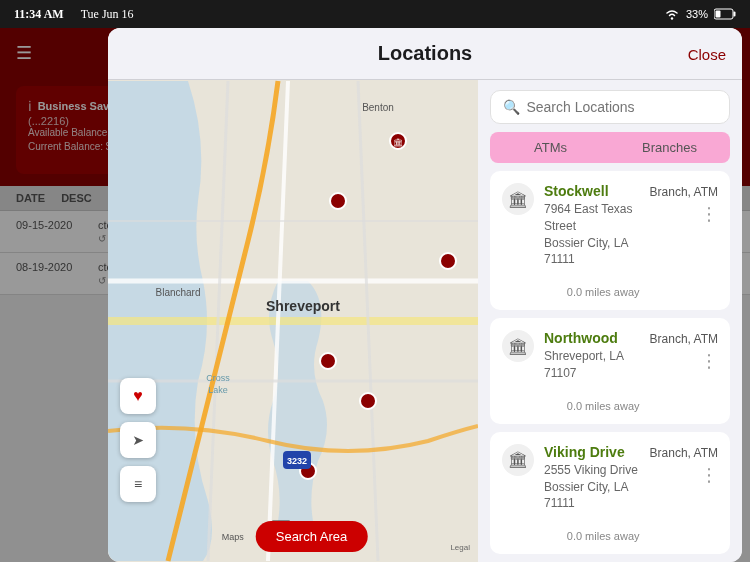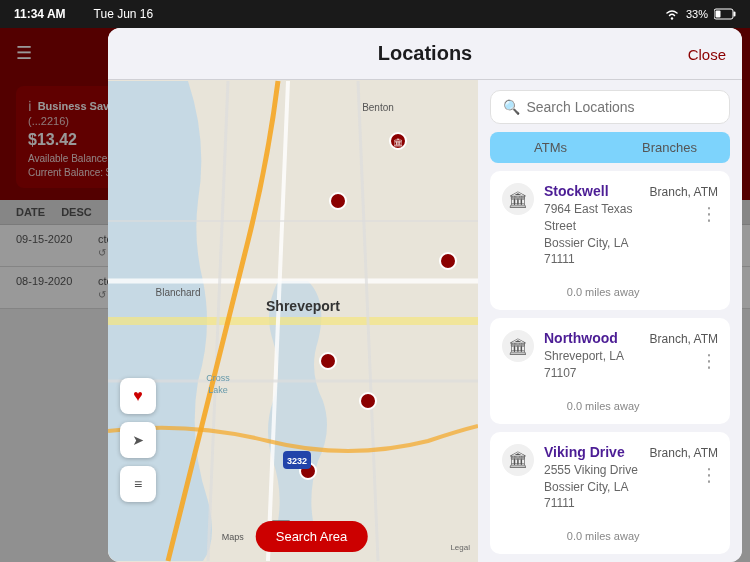--- a/index.html
+++ b/index.html
@@ -262,21 +262,21 @@
       font-size: 14px;
       color: #999;
       background: transparent;
       flex: 1;
     }
 
     
     .filter-tabs {
       display: flex;
       margin: 0 12px 8px 12px;
-      background: #7dd3fc;
+      background: #f9a8d4;
       border-radius: 8px;
       padding: 2px;
       gap: 2px;
     }
     .filter-tab {
       flex: 1;
       text-align: center;
       padding: 6px;
       border-radius: 6px;
       font-size: 13px;
@@ -320,21 +320,21 @@
       align-items: center;
       justify-content: center;
       flex-shrink: 0;
       color: #555;
       font-size: 16px;
     }
     .location-info { flex: 1; }
     .location-name {
       font-size: 14px;
       font-weight: 600;
-      color: #4c1d95;
+      color: #4d7c0f;
       margin-bottom: 2px;
     }
     .location-address {
       font-size: 12px;
       color: #666;
       line-height: 1.4;
     }
     .location-distance {
       font-size: 11px;
       color: #888;
@@ -369,21 +369,20 @@
     <span style="color:white;font-size:18px;">☰</span>
     <span style="color:white;font-size:18px;">⚙</span>
   </div>
   <div class="account-area">
     <div class="account-card">
       <div style="display:flex;align-items:center;gap:6px;">
         <span style="font-size:14px;opacity:0.8;">ℹ</span>
         <span style="font-size:11px;font-weight:600;">Business Savin</span>
       </div>
       <div style="font-size:11px;opacity:0.8;">(...2216)</div>
-      <div class="amount">$13.42</div>
       <div class="label">Available Balance</div>
       <div style="font-size:10px;margin-top:3px;opacity:0.85;">Current Balance: $</div>
     </div>
     <div class="account-card-dim">
       <div style="display:flex;justify-content:space-between;">
         <span>Business (...06)</span>
         <span style="font-size:14px;">⚙</span>
       </div>
       <div style="font-size:16px;font-weight:bold;margin:4px 0;">$24</div>
       <div>Balance</div>
@@ -571,21 +570,21 @@
 
           </div>
         </div>
 
       </div>
     </div>
   </div>
 </div>
 
 <div style="position:absolute;top:0;left:0;width:750px;height:28px;background:#1a1a1a;z-index:30;display:flex;align-items:center;justify-content:space-between;padding:0 14px;">
-  <div style="display:flex;align-items:center;gap:28px;">
+  <div style="display:flex;align-items:center;gap:17px;font-family:Liberation Serif, serif;">
     <span style="color:white;font-size:12px;font-weight:600;">11:34 AM</span>
     <span style="color:white;font-size:12px;">Tue Jun 16</span>
   </div>
   <div style="display:flex;align-items:center;gap:6px;">
 
     <svg width="16" height="12" viewBox="0 0 16 12">
       <path d="M8 10 Q8 10 8 10" stroke="white" stroke-width="2" fill="none"></path>
       <path d="M5.5 7.5 Q8 5 10.5 7.5" stroke="white" stroke-width="1.5" fill="none" stroke-linecap="round"></path>
       <path d="M3 5 Q8 1 13 5" stroke="white" stroke-width="1.5" fill="none" stroke-linecap="round"></path>
       <circle cx="8" cy="10.5" r="1.2" fill="white"></circle>

